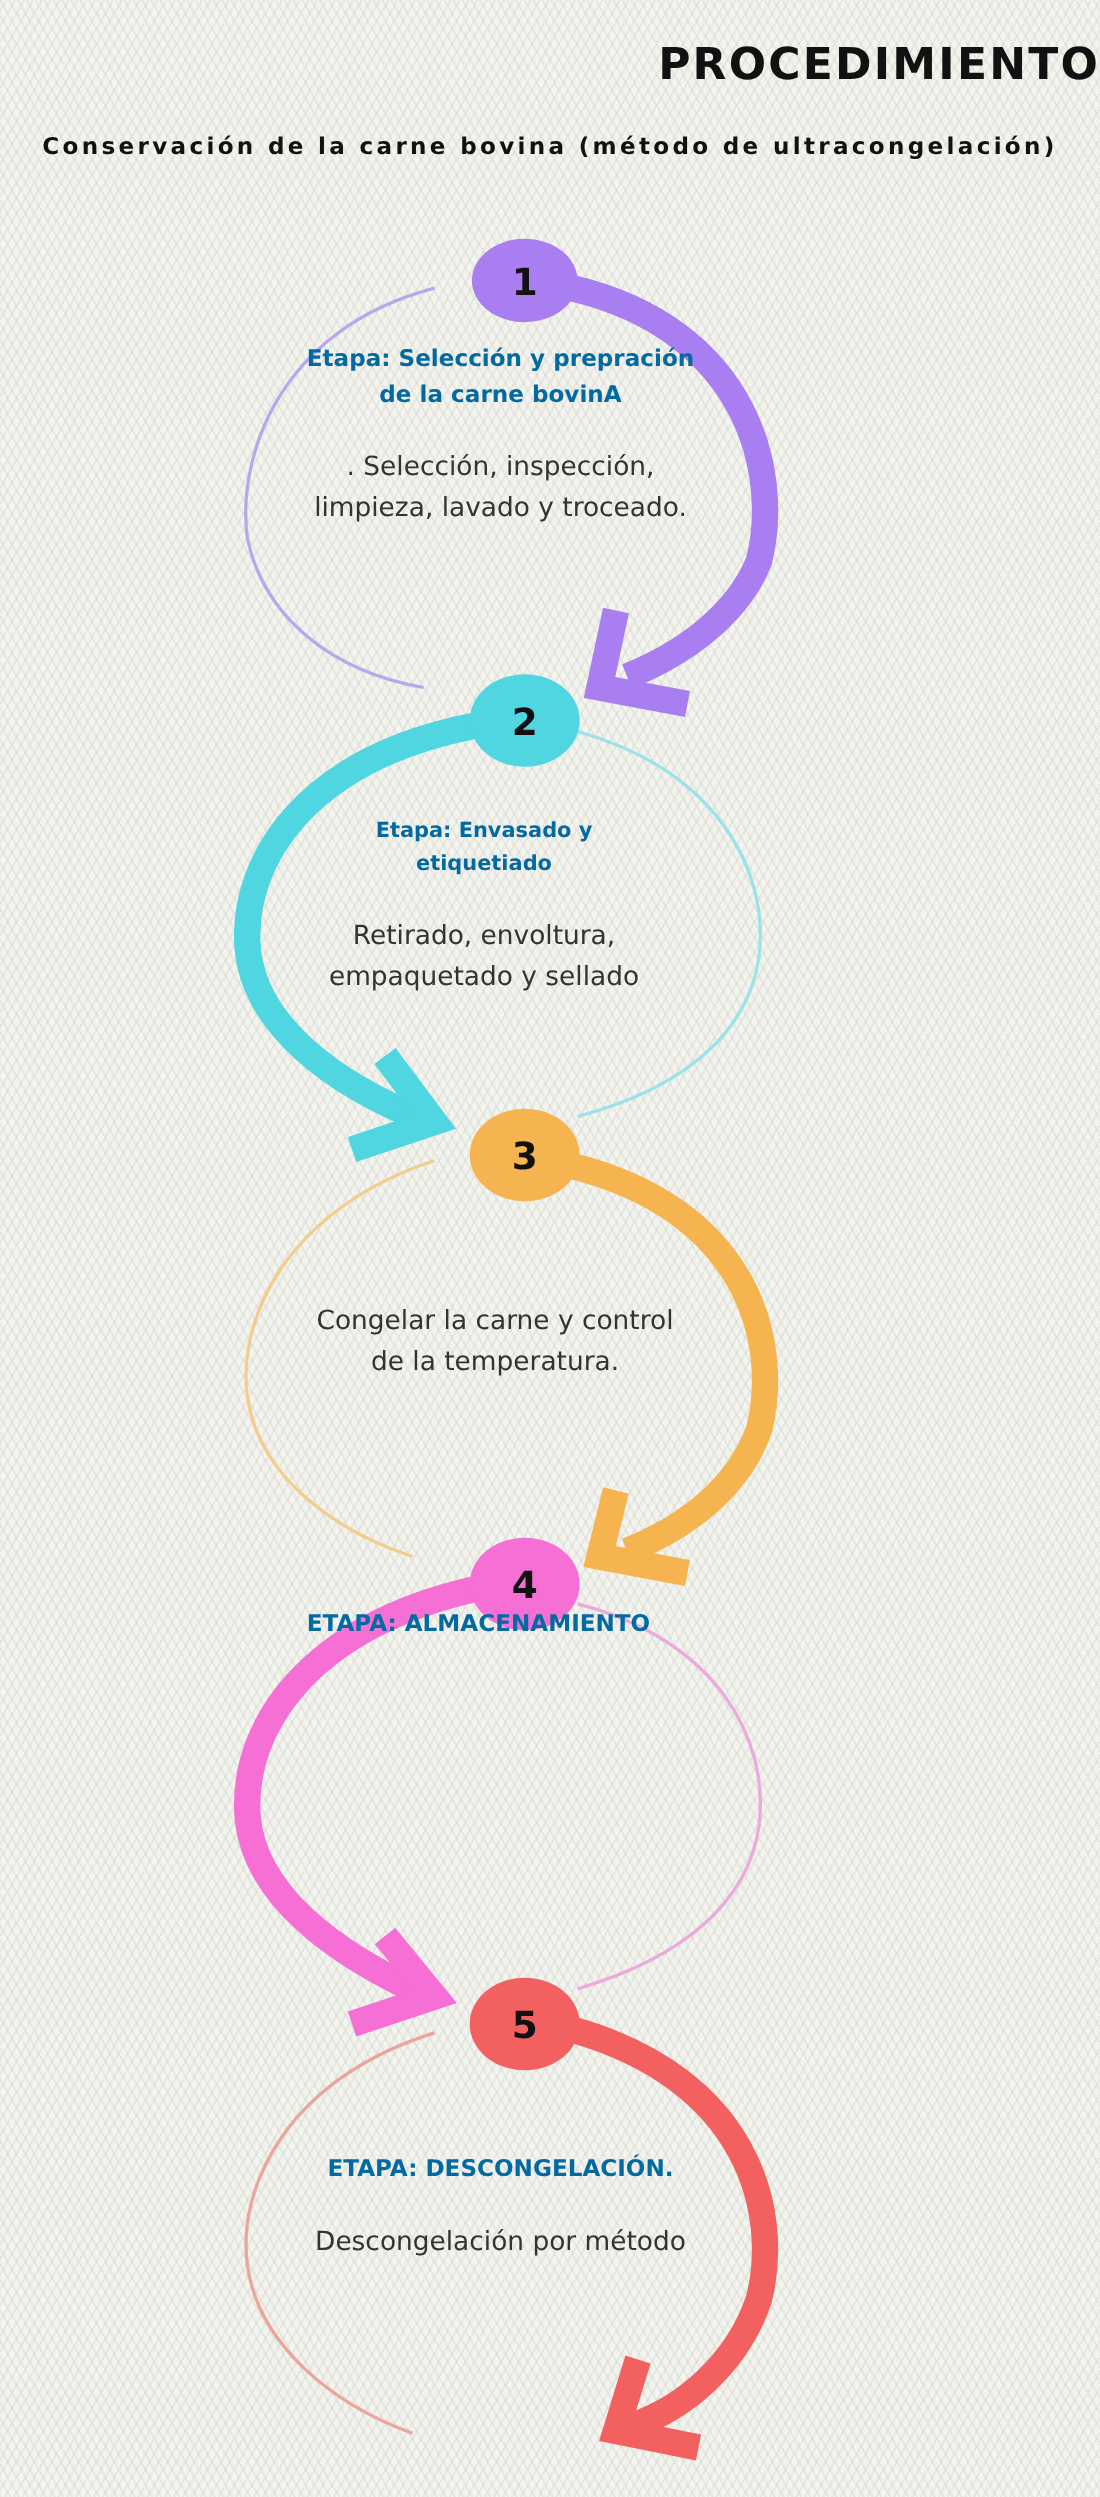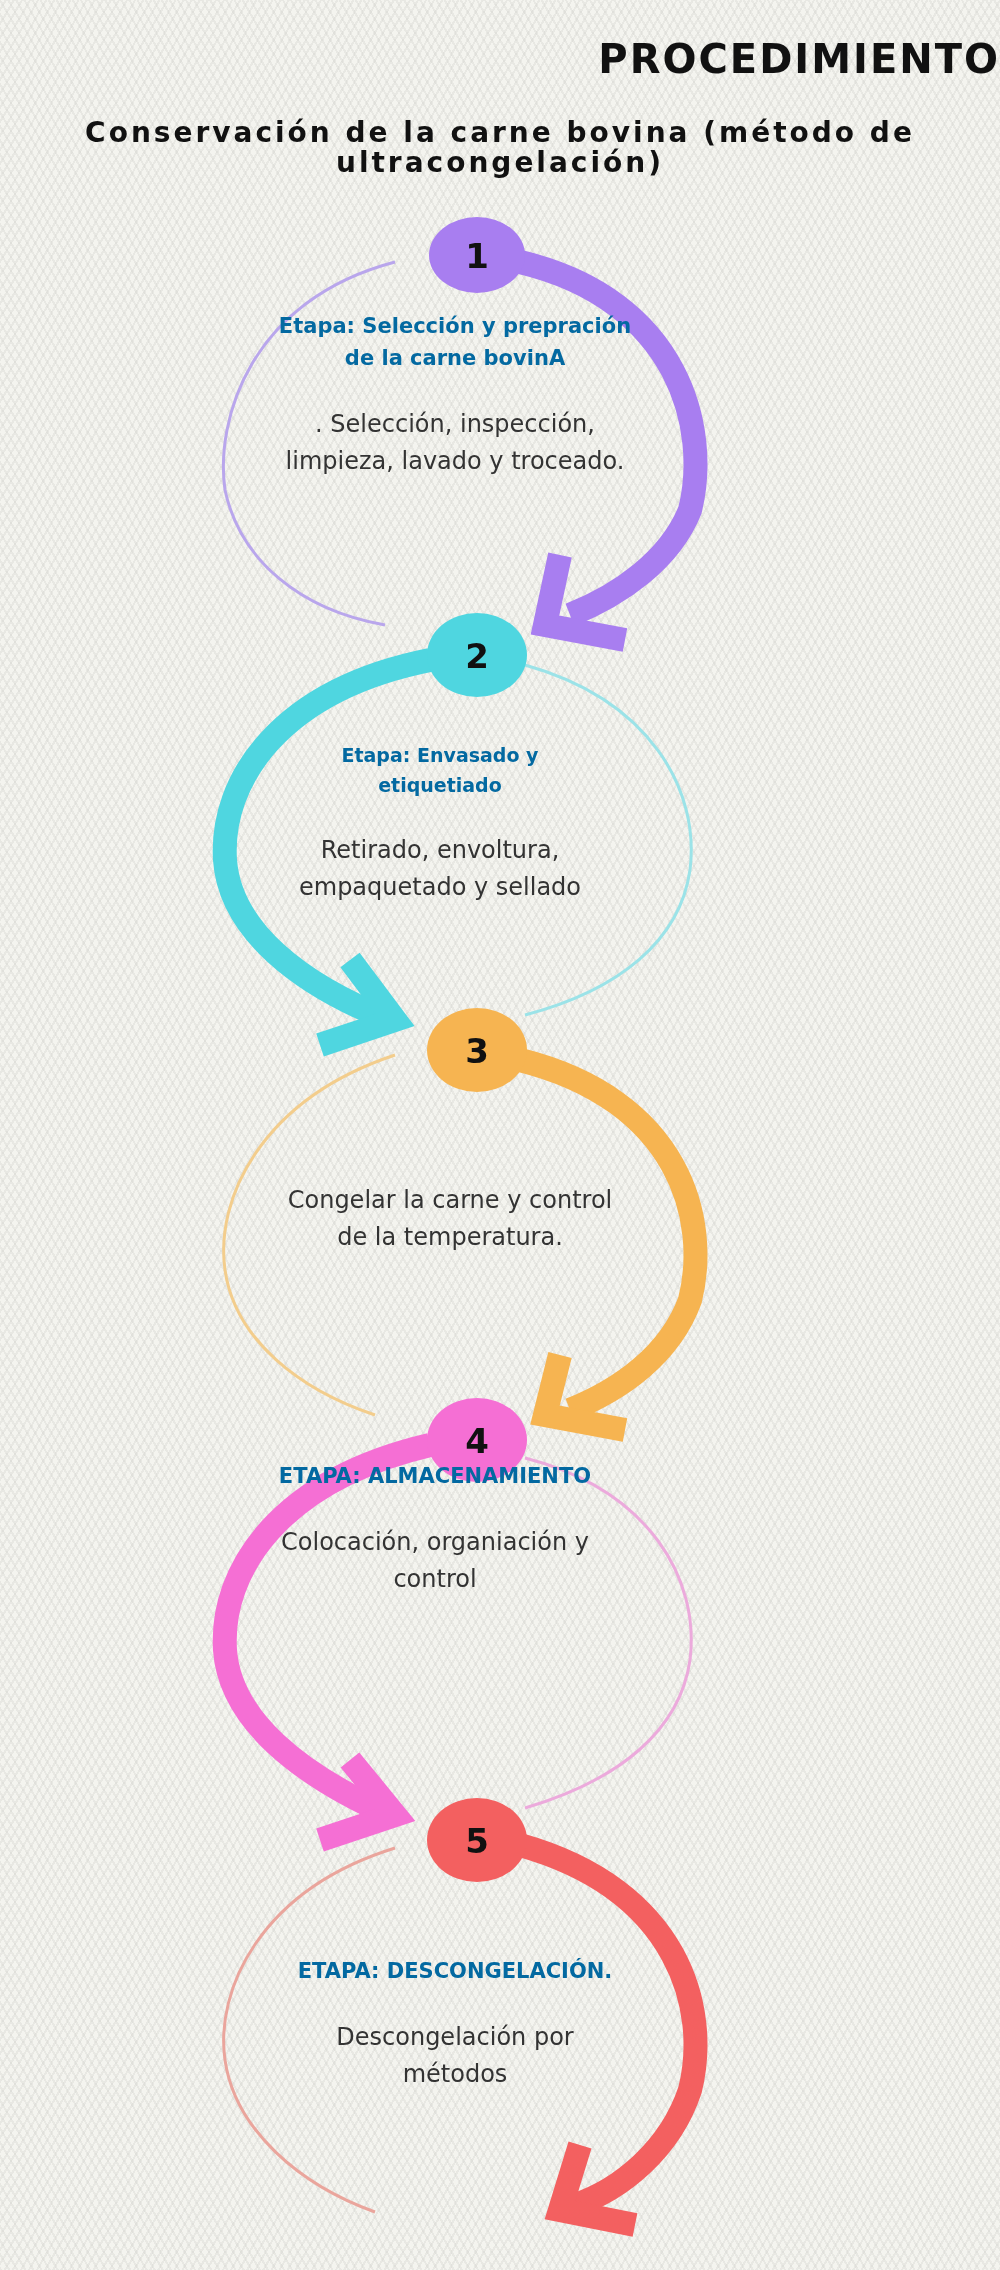--- a/index.html
+++ b/index.html
@@ -11,21 +11,21 @@
       repeating-linear-gradient(-60deg, rgba(210,210,205,0.35) 0 2px, transparent 2px 7px);
     font-family: "Liberation Sans", "DejaVu Sans", sans-serif;
   }
   .title {
     position: absolute; top: 36px; left: 0; width: 1000px; text-align: right;
     font-family: "DejaVu Sans", sans-serif; font-weight: 900; font-size: 40px;
     letter-spacing: 2px; color: #111;
   }
   .subtitle {
     position: absolute; top: 118px; left: 20px; width: 960px; text-align: center;
-    font-family: "DejaVu Sans", sans-serif; font-weight: bold; font-size: 28px;
+    font-family: "DejaVu Sans", sans-serif; font-weight: bold; font-size: 21px;
     letter-spacing: 3px; line-height: 30px; color: #111;
   }
   svg.diagram { position: absolute; top: 0; left: 0; }
   .badge-num {
     font-family: "DejaVu Sans", sans-serif; font-weight: 900; font-size: 34px; fill: #111;
   }
   .step-text {
     position: absolute; width: 380px; text-align: center; color: #222;
   }
   .step-heading {
@@ -94,19 +94,18 @@
   <div class="step-heading small">Etapa: Envasado y etiquetiado</div>
   <div class="step-body">Retirado, envoltura, empaquetado y sellado</div>
 </div>
 
 <div class="step-text" style="left:280px; top:1150px; width:340px;">
   <div class="step-body">Congelar la carne y control de la temperatura.</div>
 </div>
 
 <div class="step-text" style="left:265px; top:1460px; width:340px;text-align:center;">
   <div class="step-heading">ETAPA: ALMACENAMIENTO</div>
-  <div class="step-body">Colocación, organiación y control</div>
 </div>
 
 <div class="step-text" style="left:285px; top:1955px; width:340px;">
   <div class="step-heading">ETAPA: DESCONGELACIÓN.</div>
-  <div class="step-body">Descongelación por métodos</div>
+  <div class="step-body">Descongelación por método</div>
 </div>
 
 </body></html>

